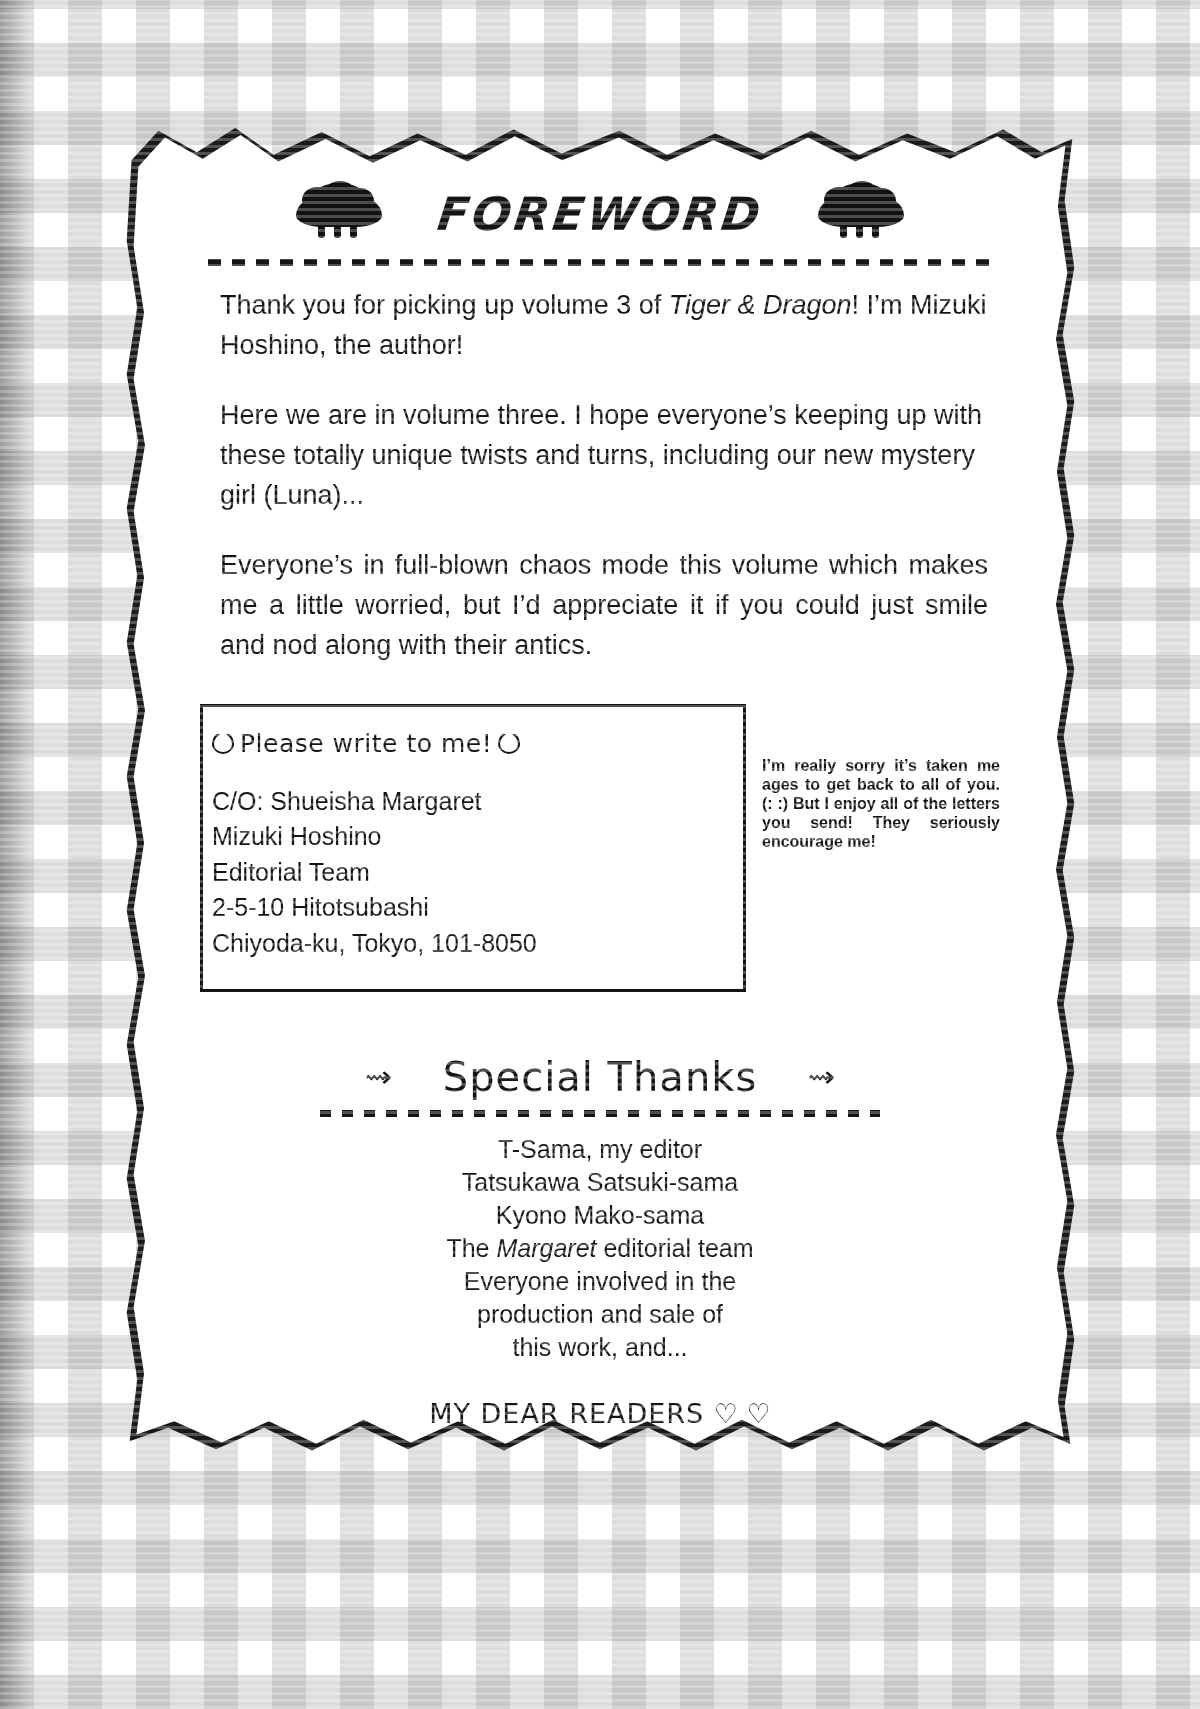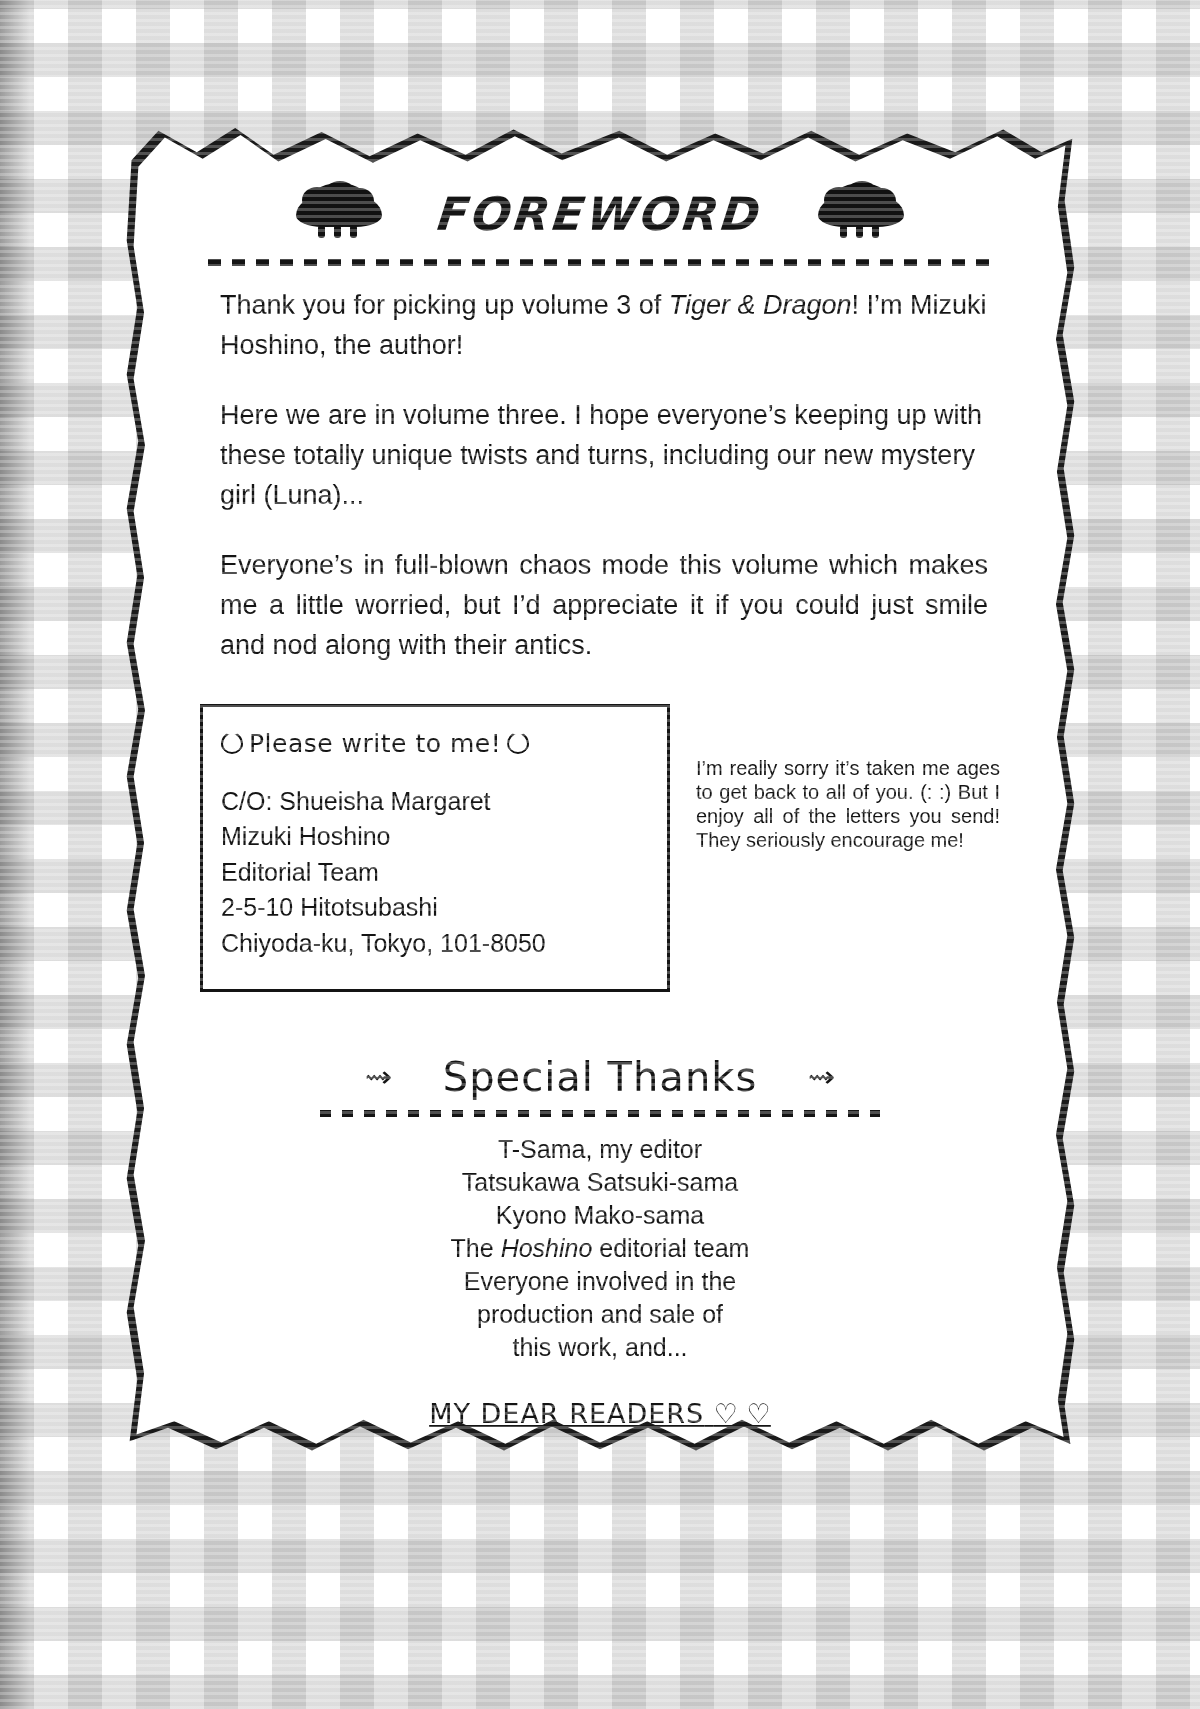--- a/index.html
+++ b/index.html
@@ -169,23 +169,23 @@
   .body-text p.justified{ text-align:justify; }
   .body-text em{ font-style:italic; }
 
   
   .mid-row{
     display:flex;
     margin-top:38px;
     align-items:flex-start;
   }
   .addr-box{
-    width:470px;
+    width:546px;
     border:3px solid #141414;
-    padding:22px 26px 28px 18px;
+    padding:22px 26px 28px 9px;
     box-sizing:border-box;
     position:relative;
   }
   .addr-title{
     font-family:"DejaVu Sans", sans-serif;
     font-size:25px;
     letter-spacing:.5px;
     display:flex;
     align-items:center;
     gap:6px;
@@ -203,25 +203,26 @@
     border:2.5px solid #141414;
     border-radius:50% 50% 50% 50%/55% 55% 45% 45%;
     clip-path: polygon(0 30%,20% 4%,50% 18%,80% 4%,100% 30%,100% 70%,70% 100%,30% 100%,0 70%);
   }
   .addr-lines{
     font-size:25px;
     line-height:1.42;
   }
   .side-note{
     flex:1;
-    margin-left:26px;
-    font-size:20px;
+    margin-left:16px;
+    font-size:16px;
     line-height:1.2;
     text-align:justify;
     padding-top:52px;
+    font-weight:bold;
   }
 
   
   .thanks-head{
     margin-top:62px;
     display:flex;
     align-items:center;
     justify-content:center;
     gap:52px;
   }
@@ -241,21 +242,20 @@
     font-size:25px;
     line-height:1.32;
   }
   .thanks-list .it{ font-style:italic; }
   .readers{
     margin-top:34px;
     text-align:center;
     font-size:27px;
     letter-spacing:1px;
     font-family:"DejaVu Sans", sans-serif;
-    text-decoration:underline;
   }
   .readers .hearts{ letter-spacing:0; }
 </style>
 </head>
 <body>
 
 <div class="page">
   <div class="edge-shade"></div>
 
   <div class="panel-wrap">
@@ -315,21 +315,21 @@
         <span class="sprout">⇝</span>
         <span class="thanks-title">Special Thanks</span>
         <span class="sprout">⇝</span>
       </div>
       <div class="dash-rule short"></div>
 
       <div class="thanks-list">
         <div>T-Sama, my editor</div>
         <div>Tatsukawa Satsuki-sama</div>
         <div>Kyono Mako-sama</div>
-        <div><span>The </span><span class="it">Hoshino</span><span> editorial team</span></div>
+        <div><span>The </span><span class="it">Margaret</span><span> editorial team</span></div>
         <div>Everyone involved in the</div>
         <div>production and sale of</div>
         <div>this work, and...</div>
       </div>
 
       <div class="readers">
         <span>MY DEAR READERS</span>
         <span class="hearts">♡ ♡</span>
       </div>
 

